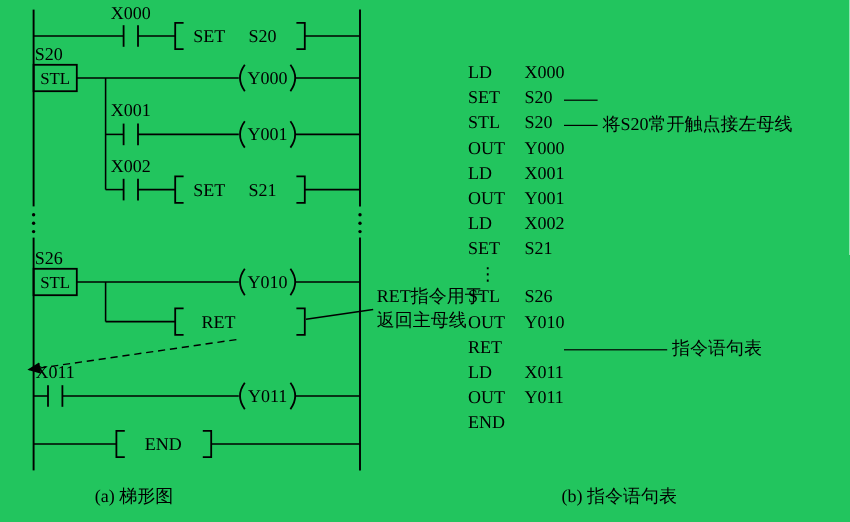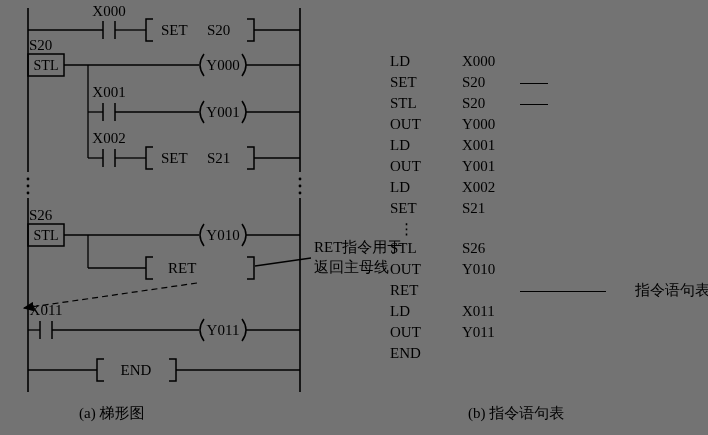--- a/index.html
+++ b/index.html
@@ -1,29 +1,29 @@
 <!DOCTYPE html>
 <html><head>
 <meta charset="utf-8">
 <style>
   * { margin:0; padding:0; box-sizing:border-box; }
   html,body { background:#fff; }
   body { font-family:"Liberation Serif","DejaVu Serif",serif; color:#000; }
-  .figure { position:relative; width:708px; height:435px; background:#737373; overflow:hidden; }
+  .figure { position:relative; width:708px; height:435px; background:#22c55e; overflow:hidden; }
   .ladder-svg { position:absolute; left:0; top:0; }
   .ladder-svg text { font-family:"Liberation Serif","DejaVu Serif",serif; fill:#000; font-size:15px; }
   .ladder-svg text.boxtxt { font-size:14px; }
   .wire { stroke:#000; stroke-width:1.3; fill:none; }
   .rail { stroke:#000; stroke-width:1.6; fill:none; }
   .sym  { stroke:#000; stroke-width:1.5; fill:none; }
   .dashed { stroke:#000; stroke-width:1.2; fill:none; stroke-dasharray:6 4; }
   .dot { fill:#000; }
 
   .ilist { position:absolute; left:390px; top:51px; width:315px; }
-  .il-row { display:flex; align-items:center; height:21px; font-size:15px; white-space:nowrap;gap:25px; }
+  .il-row { display:flex; align-items:center; height:21px; font-size:15px; white-space:nowrap; }
   .il-op { width:47px; flex:none; }
   .il-operand { width:33px; flex:none; }
   .il-dash { flex:none; width:28px; height:0; border-top:1px solid #000; margin:1px 4px 0 0; }
   .il-dash.long { width:86px; }
   .il-row.dots { height:19px; padding-left:9px; font-size:15px; }
 
   .caption { position:absolute; font-size:15px; }
   .caption-a { left:79px; top:404px; }
   .caption-b { left:468px; top:404px; }
 </style>
@@ -176,20 +176,21 @@
       </div>
       <div class="il-row">
         <span class="il-op">SET</span>
         <span class="il-operand">S20</span>
         <span class="il-dash"></span>
       </div>
       <div class="il-row">
         <span class="il-op">STL</span>
         <span class="il-operand">S20</span>
         <span class="il-dash"></span>
+        <span class="il-comment">将S20常开触点接左母线</span>
       </div>
       <div class="il-row">
         <span class="il-op">OUT</span>
         <span class="il-operand">Y000</span>
       </div>
       <div class="il-row">
         <span class="il-op">LD</span>
         <span class="il-operand">X001</span>
       </div>
       <div class="il-row">

